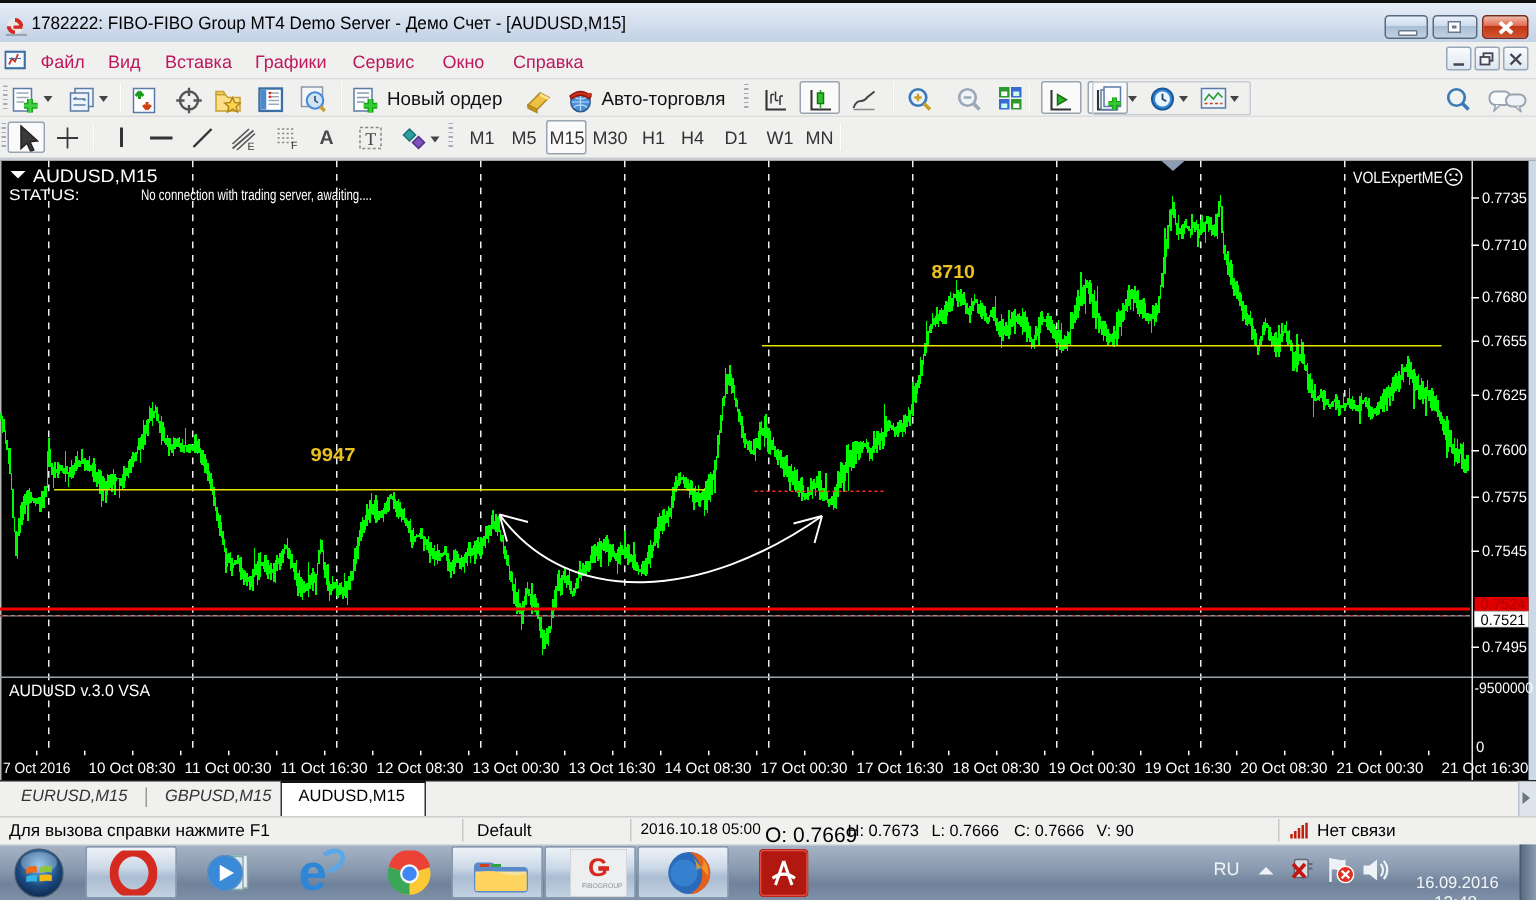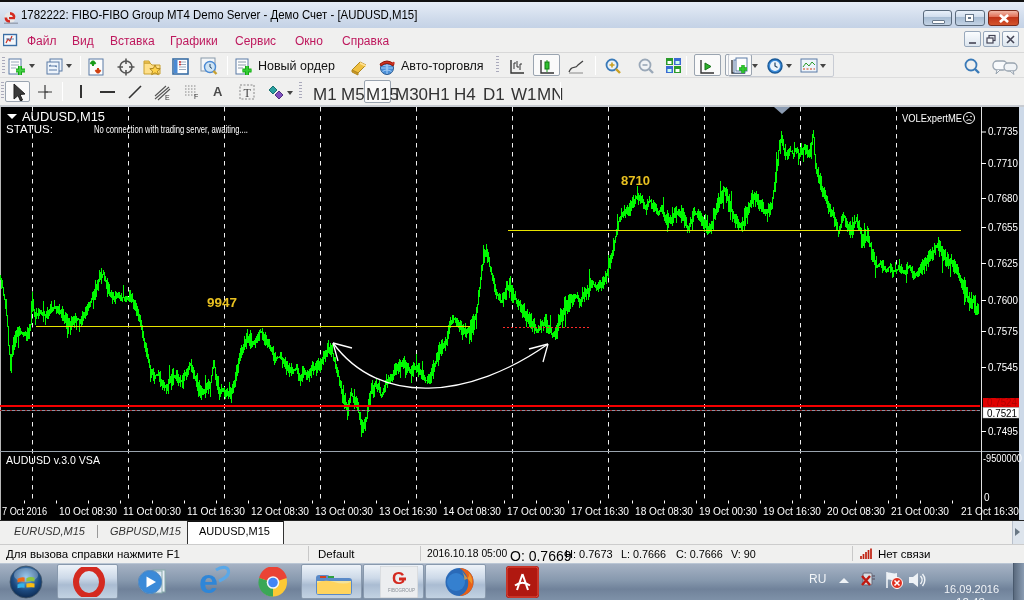--- a/index.html
+++ b/index.html
@@ -8,21 +8,21 @@
 #ttext { position:absolute; left:21px; top:8px; font-size:12px; color:#000; transform:scaleX(0.952); transform-origin:left center; }
 .wbtn { position:absolute; top:10px; width:29px; height:16px; border:1px solid #5a6a7c; border-radius:3px; }
 #menubar { position:absolute; left:0; top:28px; width:1024px; height:25px; background:#f0f0ef;
   border-bottom:1px solid #d8d8d8; }
 .mi { position:absolute; top:34px; font-size:12px; color:#be185d; }
 .mdib { position:absolute; top:31px; width:17px; height:16px; background:linear-gradient(#fafcfe,#dde6ef);
   border:1px solid #98a8bb; border-radius:2px; }
 .tb { position:absolute; left:0; width:1024px; background:#f0f0ef; }
 #tb1border { position:absolute; left:0; top:77px; width:1024px; height:1px; background:#ddd; }
 .tbt { position:absolute; font-size:12.5px; color:#111; }
-.tft { position:absolute; font-size:17px; color:#333; }
+.tft { position:absolute; font-size:12px; color:#333; text-align:center; }
 .dd { position:absolute; width:0; height:0; border-left:3.5px solid transparent; border-right:3.5px solid transparent; border-top:4px solid #444; }
 .pressed { position:absolute; background:#fafafa; border:1px solid #9aa4b0; border-radius:2px; }
 #chartwrap { position:absolute; left:0; top:107px; }
 #chart .ax { font:10px "Liberation Sans"; fill:#fff; }
 #chart .wt { font:11px "Liberation Sans"; fill:#fff; }
 #chart .st2 { font:10.3px "Liberation Sans"; fill:#fff; }
 #chart .yt { font:bold 12.5px "Liberation Sans"; fill:#e8c020; }
 #chart .gl { stroke:#eee; stroke-width:1; stroke-dasharray:4.5,4.5; }
 #tabs { position:absolute; left:0; top:520px; width:1024px; height:24px; background:#f0f0ef;
   border-top:1px solid #222; }

